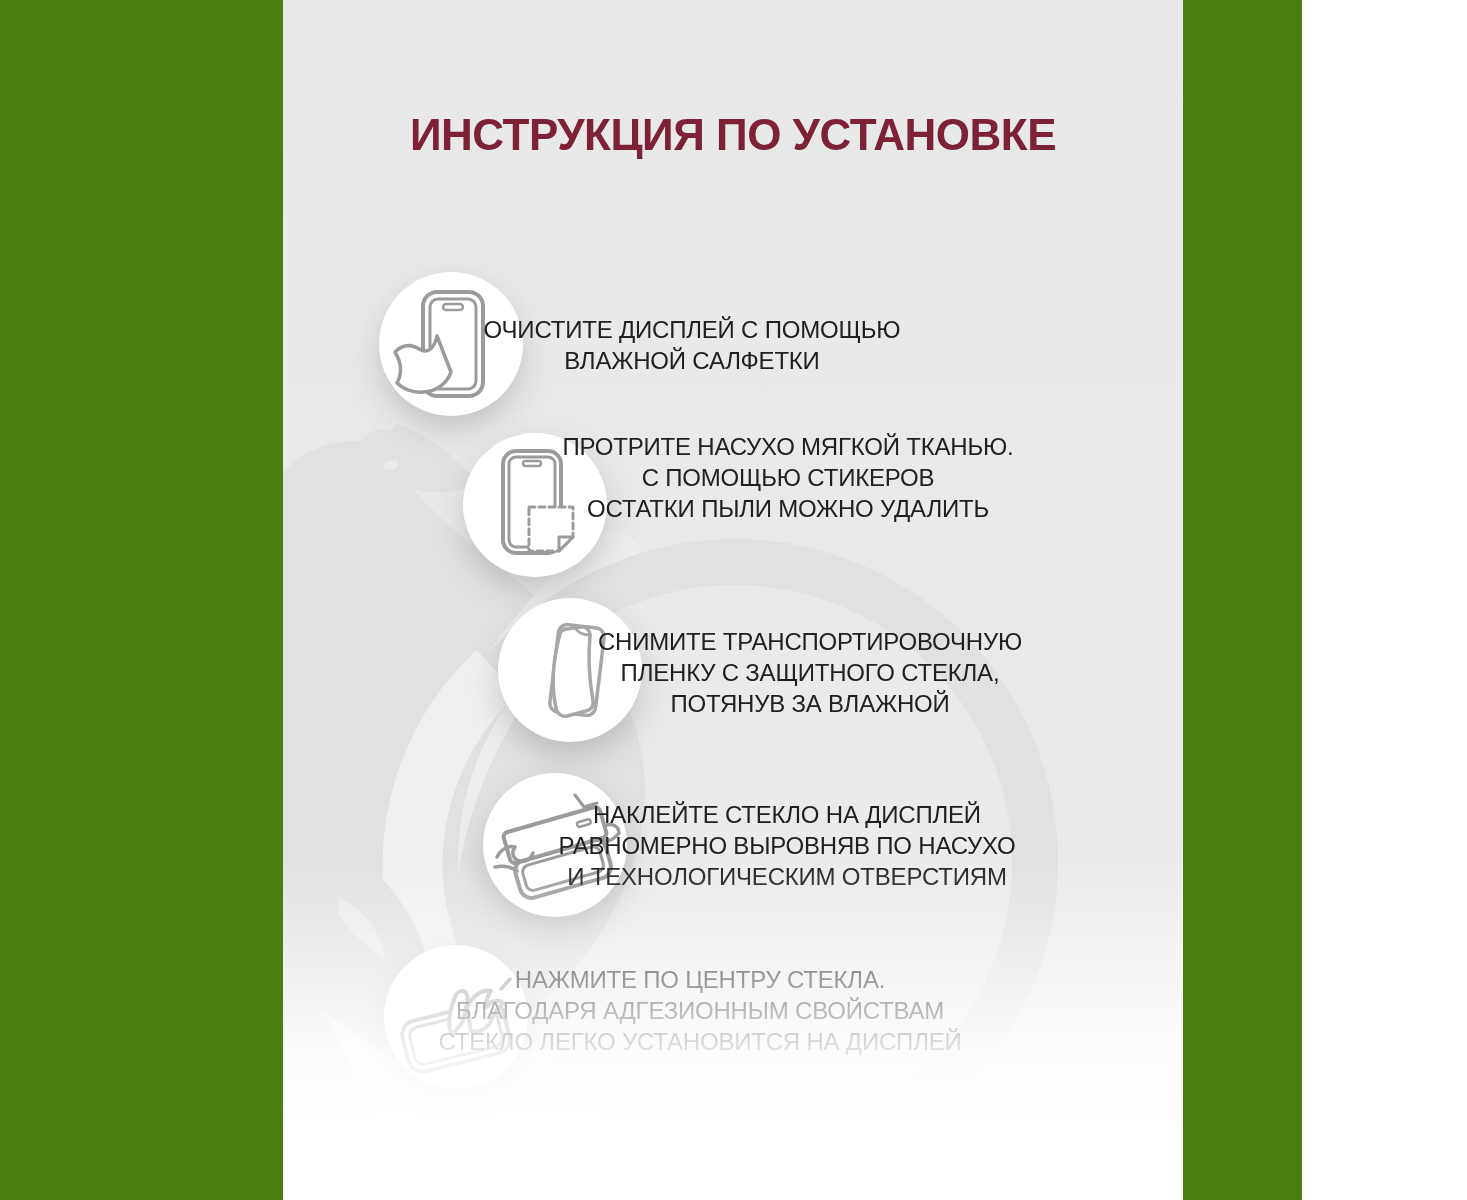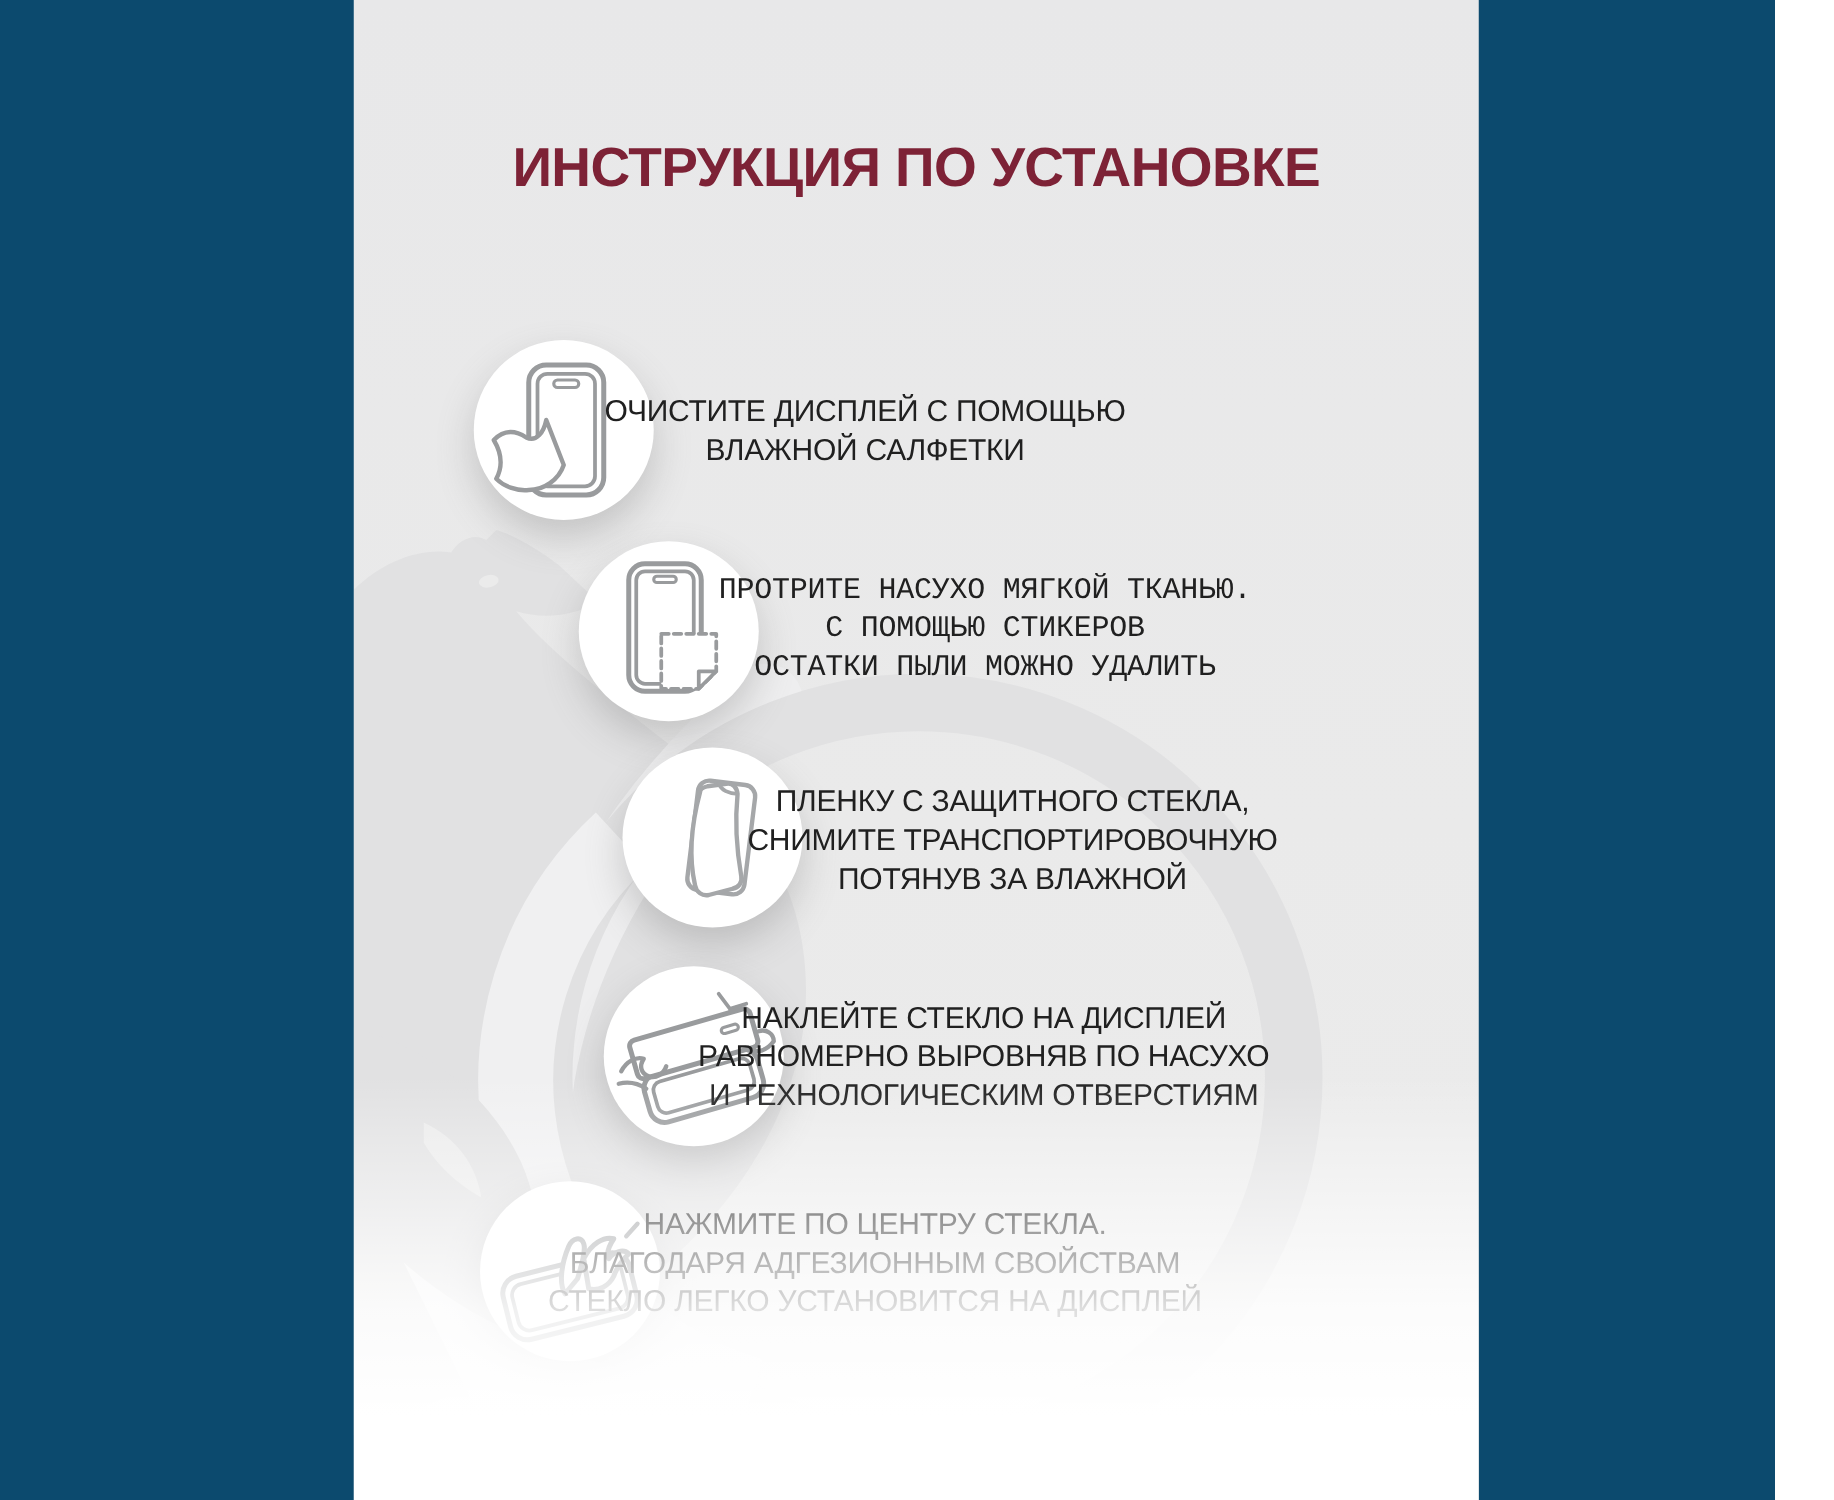--- a/index.html
+++ b/index.html
@@ -2,21 +2,21 @@
 <html lang="ru"><head>
 <meta charset="utf-8">
 <style>
   html, body {
     margin: 0; padding: 0;
     width: 1467px; height: 1200px;
     background: #ffffff;
     font-family: "Liberation Sans", sans-serif;
     overflow: hidden;
   }
-  .stage { position: relative; width: 1420px; height: 1200px; background: #0c4a6e; }
+  .stage { position: relative; width: 1302px; height: 1200px; background: #4d7c0f; }
   .card {
     position: absolute; left: 283px; top: 0;
     width: 900px; height: 1200px;
     background: linear-gradient(180deg, #e8e8e9 0%, #eaeaea 55%, #ebebeb 75%);
     overflow: hidden;
   }
   .watermark { position: absolute; left: 0; top: 0; width: 900px; height: 1200px; }
   .bottom-fade {
     position: absolute; left: 0; right: 0; bottom: 0; height: 340px;
     background: linear-gradient(180deg, rgba(255,255,255,0) 0%, rgba(255,255,255,0.85) 55%, #ffffff 80%);
@@ -120,21 +120,21 @@
       <svg viewBox="0 0 144 144">
         <g fill="none" stroke="#999b9d" stroke-linejoin="round" stroke-linecap="round">
           <rect x="40" y="18" width="58" height="102" rx="13" stroke-width="4"></rect>
           <rect x="46" y="24" width="46" height="90" rx="7" stroke-width="3"></rect>
           <rect x="60" y="28" width="18" height="5" rx="2.5" stroke-width="2.5"></rect>
           <path fill="#ffffff" stroke-width="3" stroke-dasharray="6 4" d="M 66,74 H 110 V 104 L 96,118 H 66 Z"></path>
           <path fill="#ffffff" stroke-width="3" d="M 96,118 V 104 H 110 Z"></path>
         </g>
       </svg>
     </div>
-    <div class="step-text" style="left:505px; top:457px;font-family:Liberation Mono, monospace;">
+    <div class="step-text" style="left:505px; top:431px;">
       <div>ПРОТРИТЕ НАСУХО МЯГКОЙ ТКАНЬЮ.</div>
       <div>С ПОМОЩЬЮ СТИКЕРОВ</div>
       <div>ОСТАТКИ ПЫЛИ МОЖНО УДАЛИТЬ</div>
     </div>
 
     <div class="circle" style="left:215px; top:598px;">
       <svg viewBox="0 0 144 144">
         <g fill="none" stroke="#a5a7a9" stroke-linejoin="round" stroke-linecap="round">
           <rect x="56" y="28" width="46" height="88" rx="9" stroke-width="3.5" transform="rotate(7 79 72)"></rect>
           <path fill="#ffffff" stroke-width="3.5" d="M 62,36
@@ -143,22 +143,22 @@
             L 88,113
             C 93,112 96,108 95,103
             C 91,80 90,58 92,38
             C 92,32 88,28 83,29
             L 68,31 C 64,32 62,33 62,36 Z"></path>
           <path stroke-width="3" d="M 77,29 C 79,34 85,37 92,37"></path>
         </g>
       </svg>
     </div>
     <div class="step-text" style="left:527px; top:626px;">
+      <div>СНИМИТЕ ТРАНСПОРТИРОВОЧНУЮ</div>
       <div>ПЛЕНКУ С ЗАЩИТНОГО СТЕКЛА,</div>
-      <div>СНИМИТЕ ТРАНСПОРТИРОВОЧНУЮ</div>
       <div>ПОТЯНУВ ЗА ВЛАЖНОЙ</div>
     </div>
 
     <div class="circle" style="left:200px; top:773px;">
       <svg viewBox="0 0 144 144">
         <g fill="none" stroke="#999b9d" stroke-width="3.5" stroke-linejoin="round" stroke-linecap="round">
 
           <path stroke-width="3" d="M 92,22 L 101,34 M 101,34 L 114,30 M 101,34 L 103,46"></path>
 
           <g transform="rotate(-16 78 92)">

